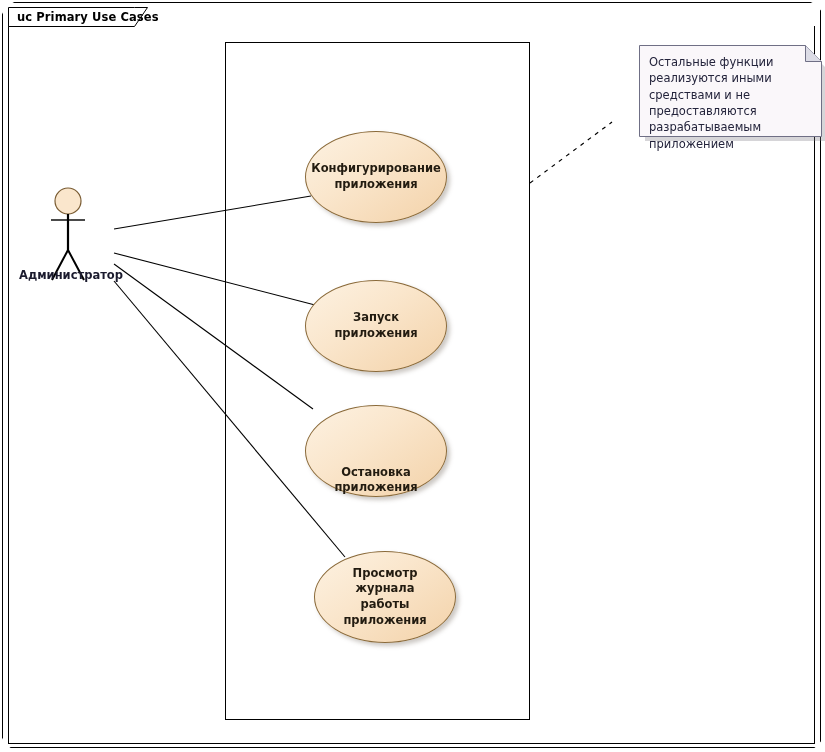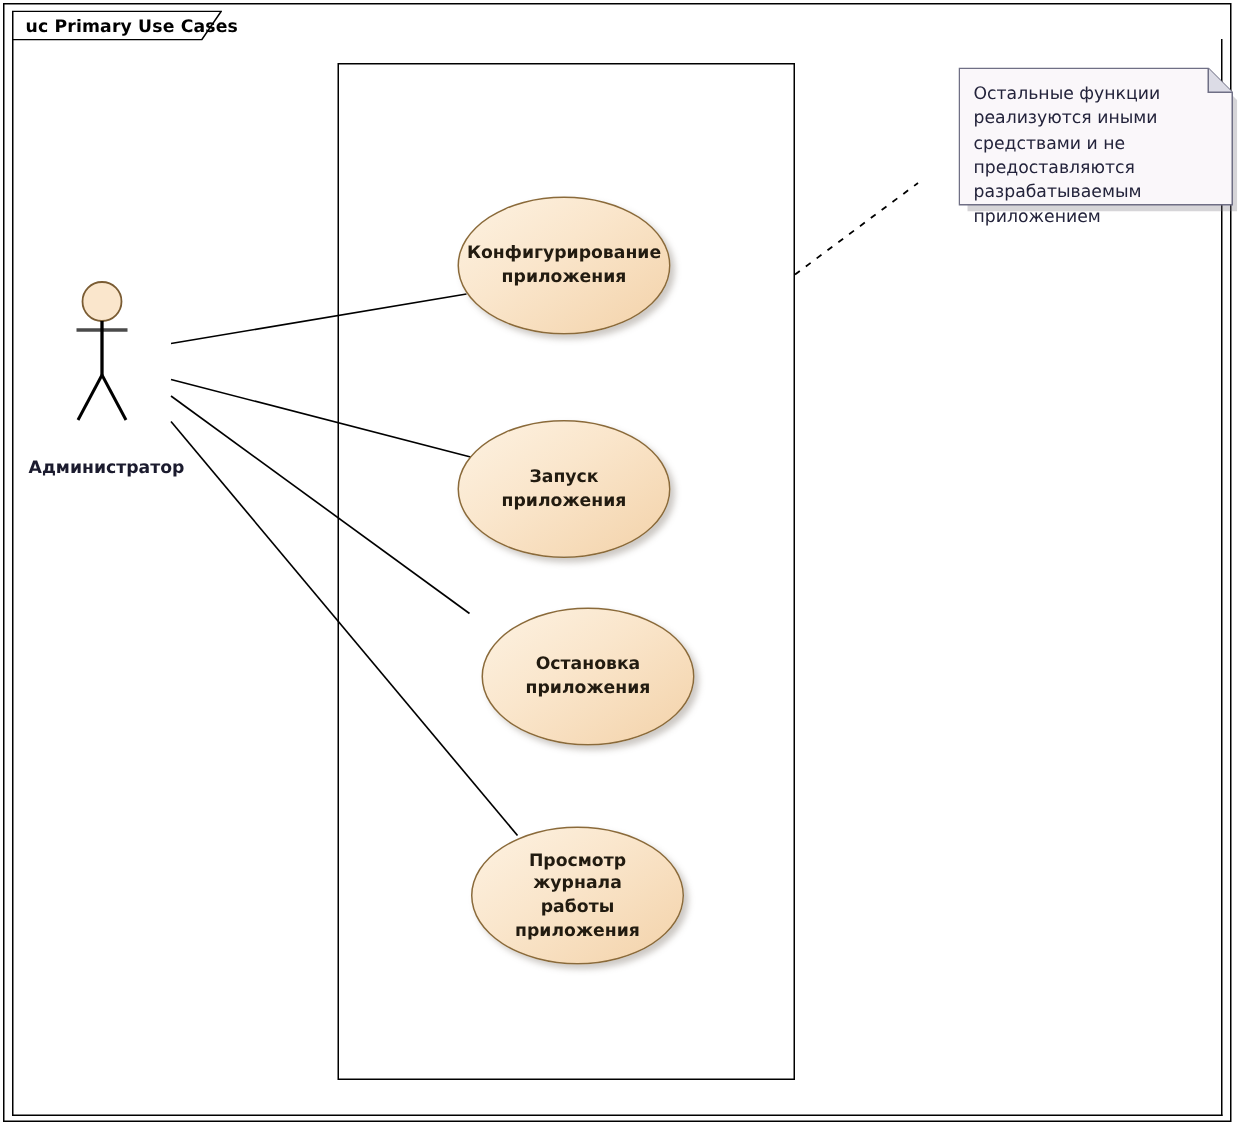--- a/index.html
+++ b/index.html
@@ -9,20 +9,21 @@
   }
   body {
     font-family: "DejaVu Sans", "Liberation Sans", sans-serif;
   }
   #canvas {
     position: relative;
     width: 825px;
     height: 752px;
     background: #ffffff;
     overflow: hidden;
+    border-radius: 24px;
   }
 
   
   .frame-outer {
     position: absolute;
     left: 2px;
     top: 2px;
     width: 819px;
     height: 746px;
     border: 1px solid #000000;
@@ -120,21 +121,20 @@
   .actor-label {
     position: absolute;
     left: 6px;
     top: 268px;
     width: 130px;
     text-align: center;
     font-size: 11.5px;
     font-weight: bold;
     color: #1b1b2e;
     white-space: nowrap;
-    margin-top: 36px;
   }
 
   
   .note {
     position: absolute;
     left: 611px;
     top: 45px;
     width: 186px;
     height: 96px;
     margin-left: 28px;
@@ -203,21 +203,21 @@
 
   <div class="usecase" style="left:305px; top:131px; width:142px; height:92px;">
     <span class="usecase-label">Конфигурирование
 приложения</span>
   </div>
 
   <div class="usecase" style="left:305px; top:280px; width:142px; height:92px;justify-content:center;">
     <span class="usecase-label">Запуск приложения</span>
   </div>
 
-  <div class="usecase" style="left:321px; top:405px; width:142px; height:92px;">
+  <div class="usecase" style="left:305px; top:405px; width:142px; height:92px;align-items:flex-end;">
     <span class="usecase-label">Остановка
 приложения</span>
   </div>
 
   <div class="usecase" style="left:314px; top:551px; width:142px; height:92px;">
     <span class="usecase-label">Просмотр журнала
 работы приложения</span>
   </div>
 
   <div class="note">

